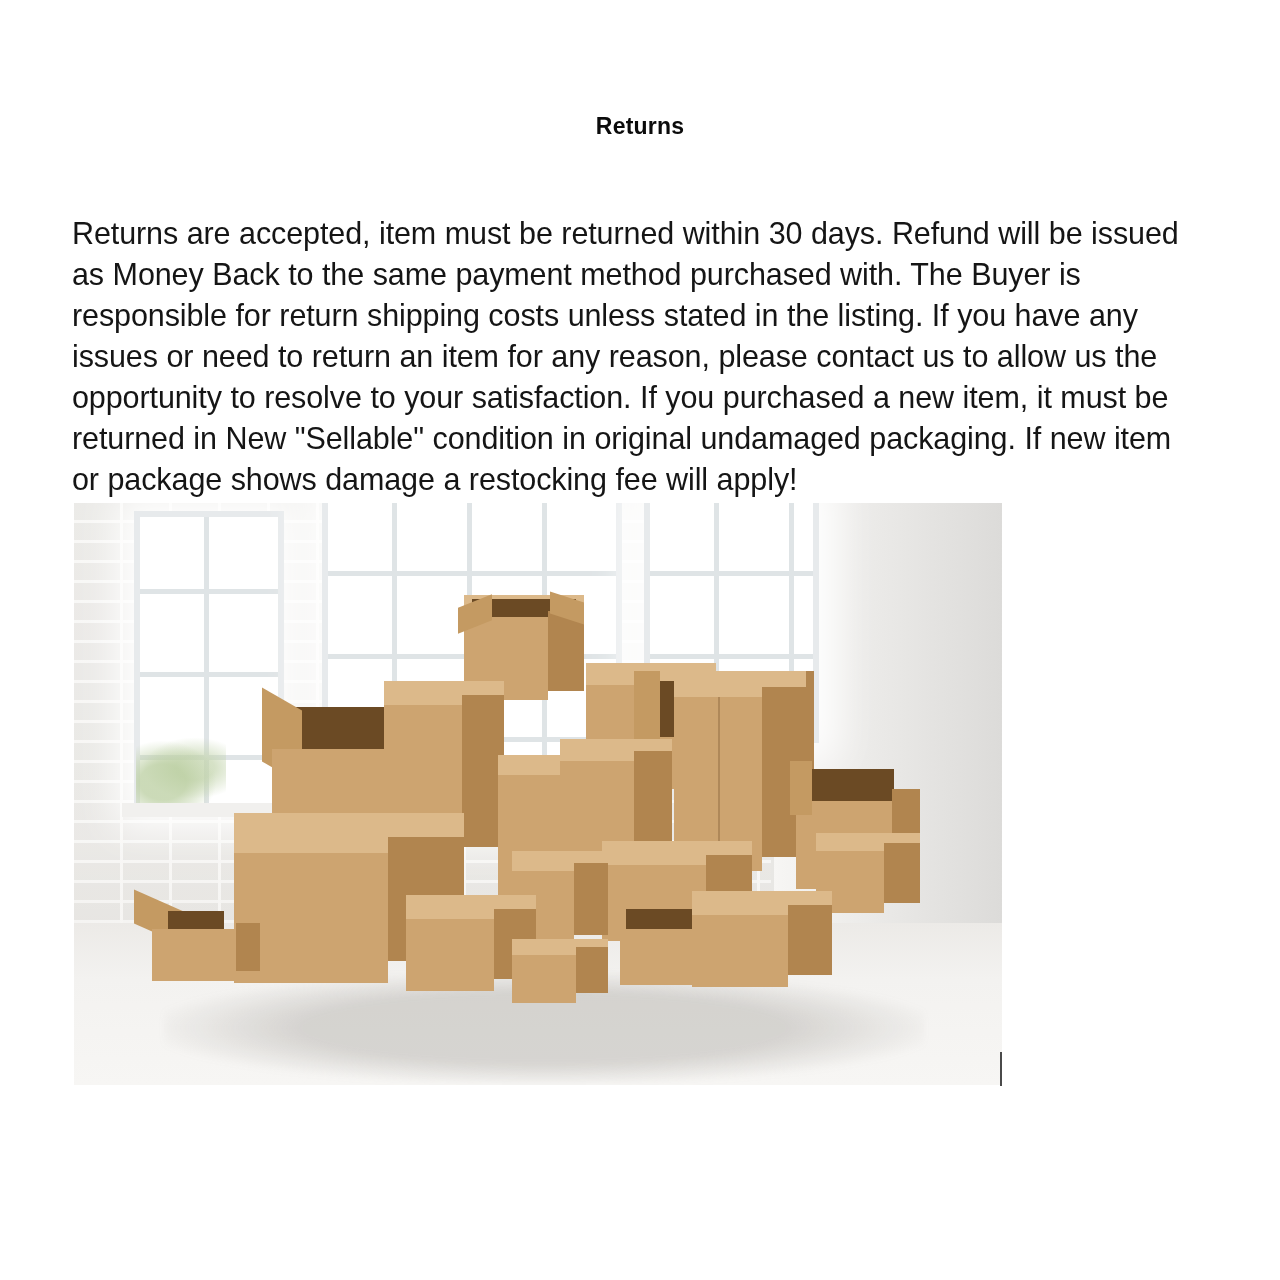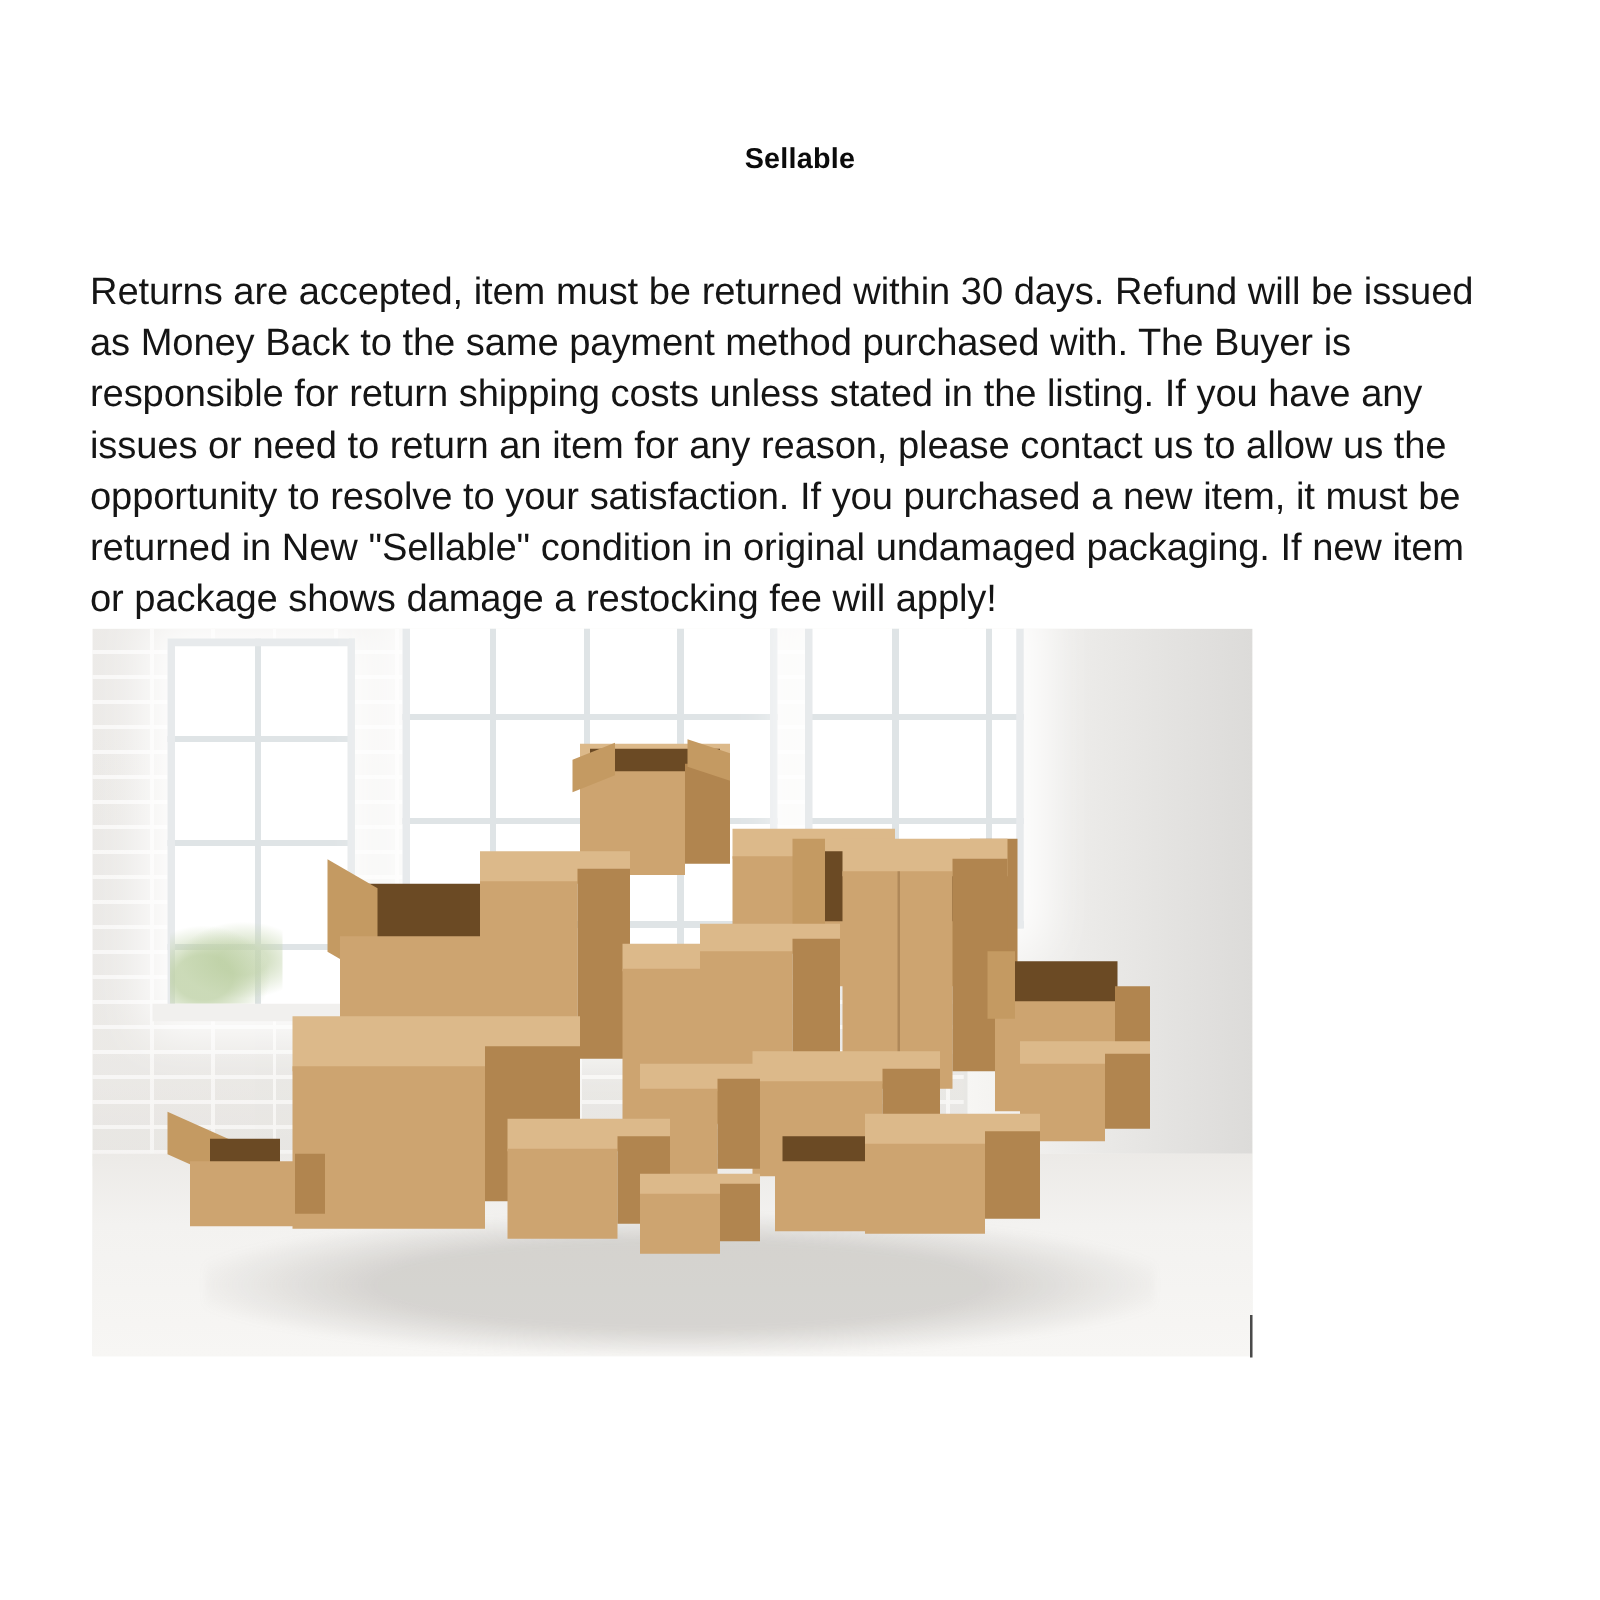--- a/index.html
+++ b/index.html
@@ -152,21 +152,21 @@
     position: absolute;
     background: rgba(120,85,45,0.35);
   }
   .dark  { background: #6b4a24; }
 </style>
 </head>
 <body>
 
 <div class="page">
 
-  <h1 class="doc-title">Sellable</h1>
+  <h1 class="doc-title">Returns</h1>
 
   <p class="body-text">Returns are accepted, item must be returned within 30 days. Refund will be issued as Money Back to the same payment method purchased with. The Buyer is responsible for return shipping costs unless stated in the listing. If you have any issues or need to return an item for any reason, please contact us to allow us the opportunity to resolve to your satisfaction. If you purchased a new item, it must be returned in New "Sellable" condition in original undamaged packaging. If new item or package shows damage a restocking fee will apply!</p>
 
   <div class="photo-frame" aria-label="A large pile of assorted brown cardboard shipping boxes stacked on a white floor in a bright room with white brick walls and large windows">
     <div class="room">
 
       <div class="brick"></div>
       <div class="wall-right"></div>
       <div class="wall-corner"></div>
 

